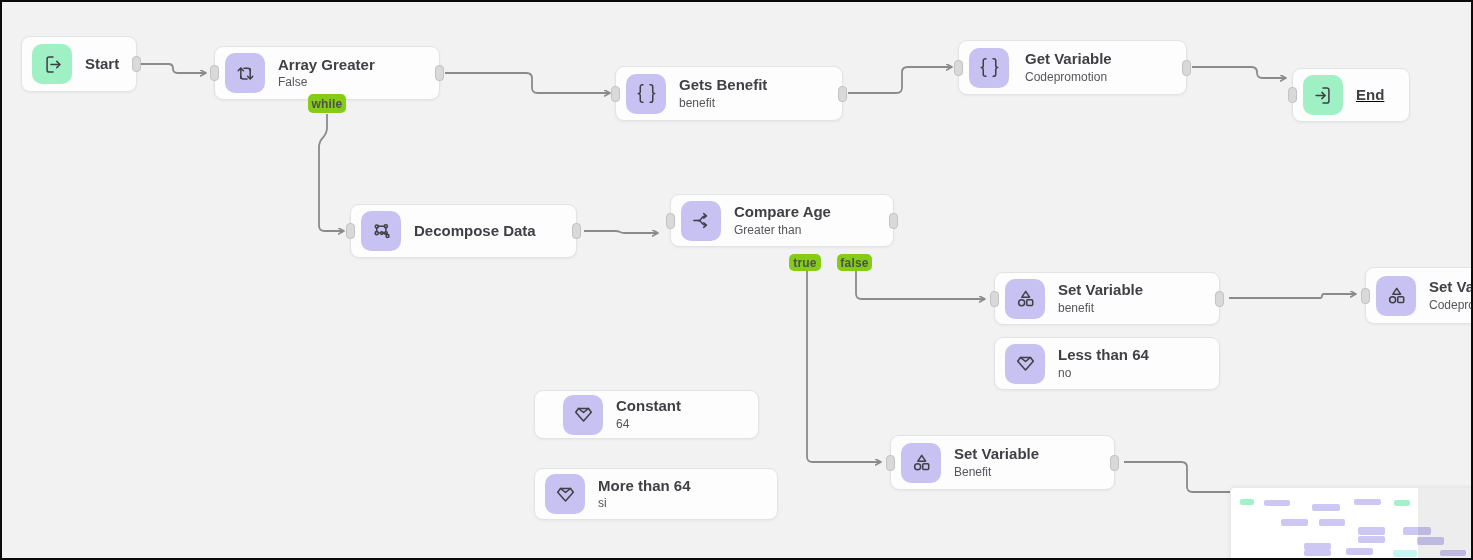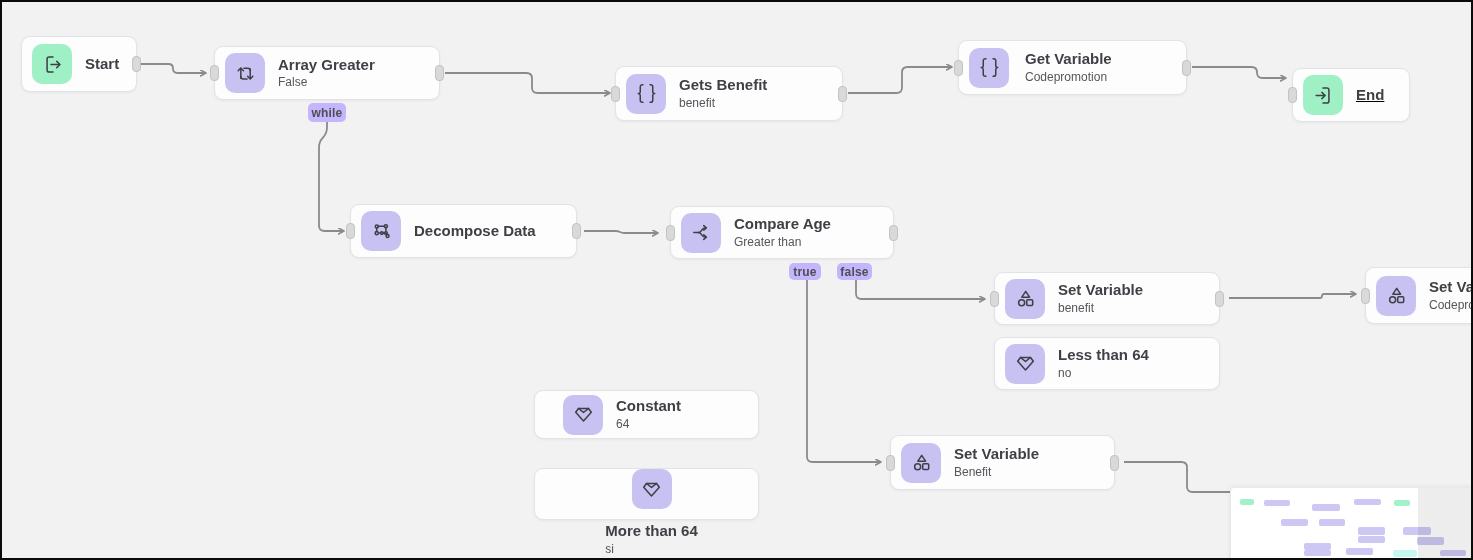--- a/index.html
+++ b/index.html
@@ -23,23 +23,23 @@
   .ntext{display:flex;flex-direction:column;justify-content:center;line-height:1.25;}
   .ntitle{font-size:15px;font-weight:700;color:#3f3f46;white-space:nowrap;}
   .nsub{font-size:12px;color:#55555c;margin-top:1px;white-space:nowrap;}
   .port{
     position:absolute;width:9px;height:16px;background:#d9d9d9;border:1px solid #c3c3c5;
     border-radius:4px;top:50%;transform:translateY(-50%);box-sizing:border-box;z-index:3;
   }
   .port.in{left:-5px;}
   .port.out{right:-5px;}
   .badge{
-    position:absolute;background:#c4b5fd;border-radius:5px;color:#4f4f55;
+    position:absolute;background:#84cc16;border-radius:5px;color:#4f4f55;
     font-size:12px;font-weight:700;display:flex;align-items:center;justify-content:center;
-    z-index:4;letter-spacing:.2px;margin-top:9px;
+    z-index:4;letter-spacing:.2px;
   }
   .minimap{
     position:absolute;background:#ffffff;border:1px solid #e8e8e8;border-radius:4px;
     z-index:6;box-shadow:0 0 5px rgba(0,0,0,.07);overflow:hidden;
   }
   .mini-item{position:absolute;border-radius:2px;}
   .mini-mask{position:absolute;top:0;bottom:0;background:rgba(0,0,0,.07);}
 </style>
 </head>
 <body>
@@ -148,21 +148,21 @@
             <circle cx="16.3" cy="13.6" r="1.3"></circle>
             <circle cx="17.8" cy="16.3" r="1.4"></circle>
           </svg>
         </div>
         <div class="ntext">
           <div class="ntitle">Decompose Data</div>
         </div>
         <div class="port in"></div>
         <div class="port out"></div>
       </div>
-      <div class="node" style="left: 668px; top: 204px; width: 224px; height: 53px;">
+      <div class="node" style="left: 668px; top: 192px; width: 224px; height: 53px;">
         <div class="icon purple">
           <svg width="25" height="25" viewBox="0 0 24 24" fill="none" stroke="currentColor" stroke-width="1.45" stroke-linecap="round" stroke-linejoin="round">
             <path d="M4.6 12 H9"></path>
             <path d="M9 12 c2 0 2.5-1.4 3.5-2.6 c.9-1.1 1.8-1.8 3.4-1.9"></path>
             <path d="M14.1 5.4 L16.7 7.5 L14.1 9.7"></path>
             <path d="M9 12 c2 0 2.5 1.4 3.5 2.6 c.9 1.1 1.8 1.8 3.4 1.9"></path>
             <path d="M14.1 14.3 L16.7 16.5 L14.1 18.6"></path>
           </svg>
         </div>
         <div class="ntext">
@@ -218,21 +218,21 @@
           <svg width="25" height="25" viewBox="0 0 24 24" fill="none" stroke="currentColor" stroke-width="1.45" stroke-linecap="round" stroke-linejoin="round">
             <path d="M7.2 6.2 H16.8 L19.5 9.9 L12 18.2 L4.5 9.9 Z"></path>
             <path d="M7.2 6.2 L12 10.1 L16.8 6.2"></path>
           </svg>
         </div>
         <div class="ntext">
           <div class="ntitle">Constant</div>
           <div class="nsub">64</div>
         </div>
       </div>
-      <div class="node" style="left: 532px; top: 466px; width: 225px; height: 52px; flex-direction: column;">
+      <div class="node" style="left: 532px; top: 466px; width: 244px; height: 52px;">
         <div class="icon purple">
           <svg width="25" height="25" viewBox="0 0 24 24" fill="none" stroke="currentColor" stroke-width="1.45" stroke-linecap="round" stroke-linejoin="round">
             <path d="M7.2 6.2 H16.8 L19.5 9.9 L12 18.2 L4.5 9.9 Z"></path>
             <path d="M7.2 6.2 L12 10.1 L16.8 6.2"></path>
           </svg>
         </div>
         <div class="ntext">
           <div class="ntitle">More than 64</div>
           <div class="nsub">si</div>
         </div>

